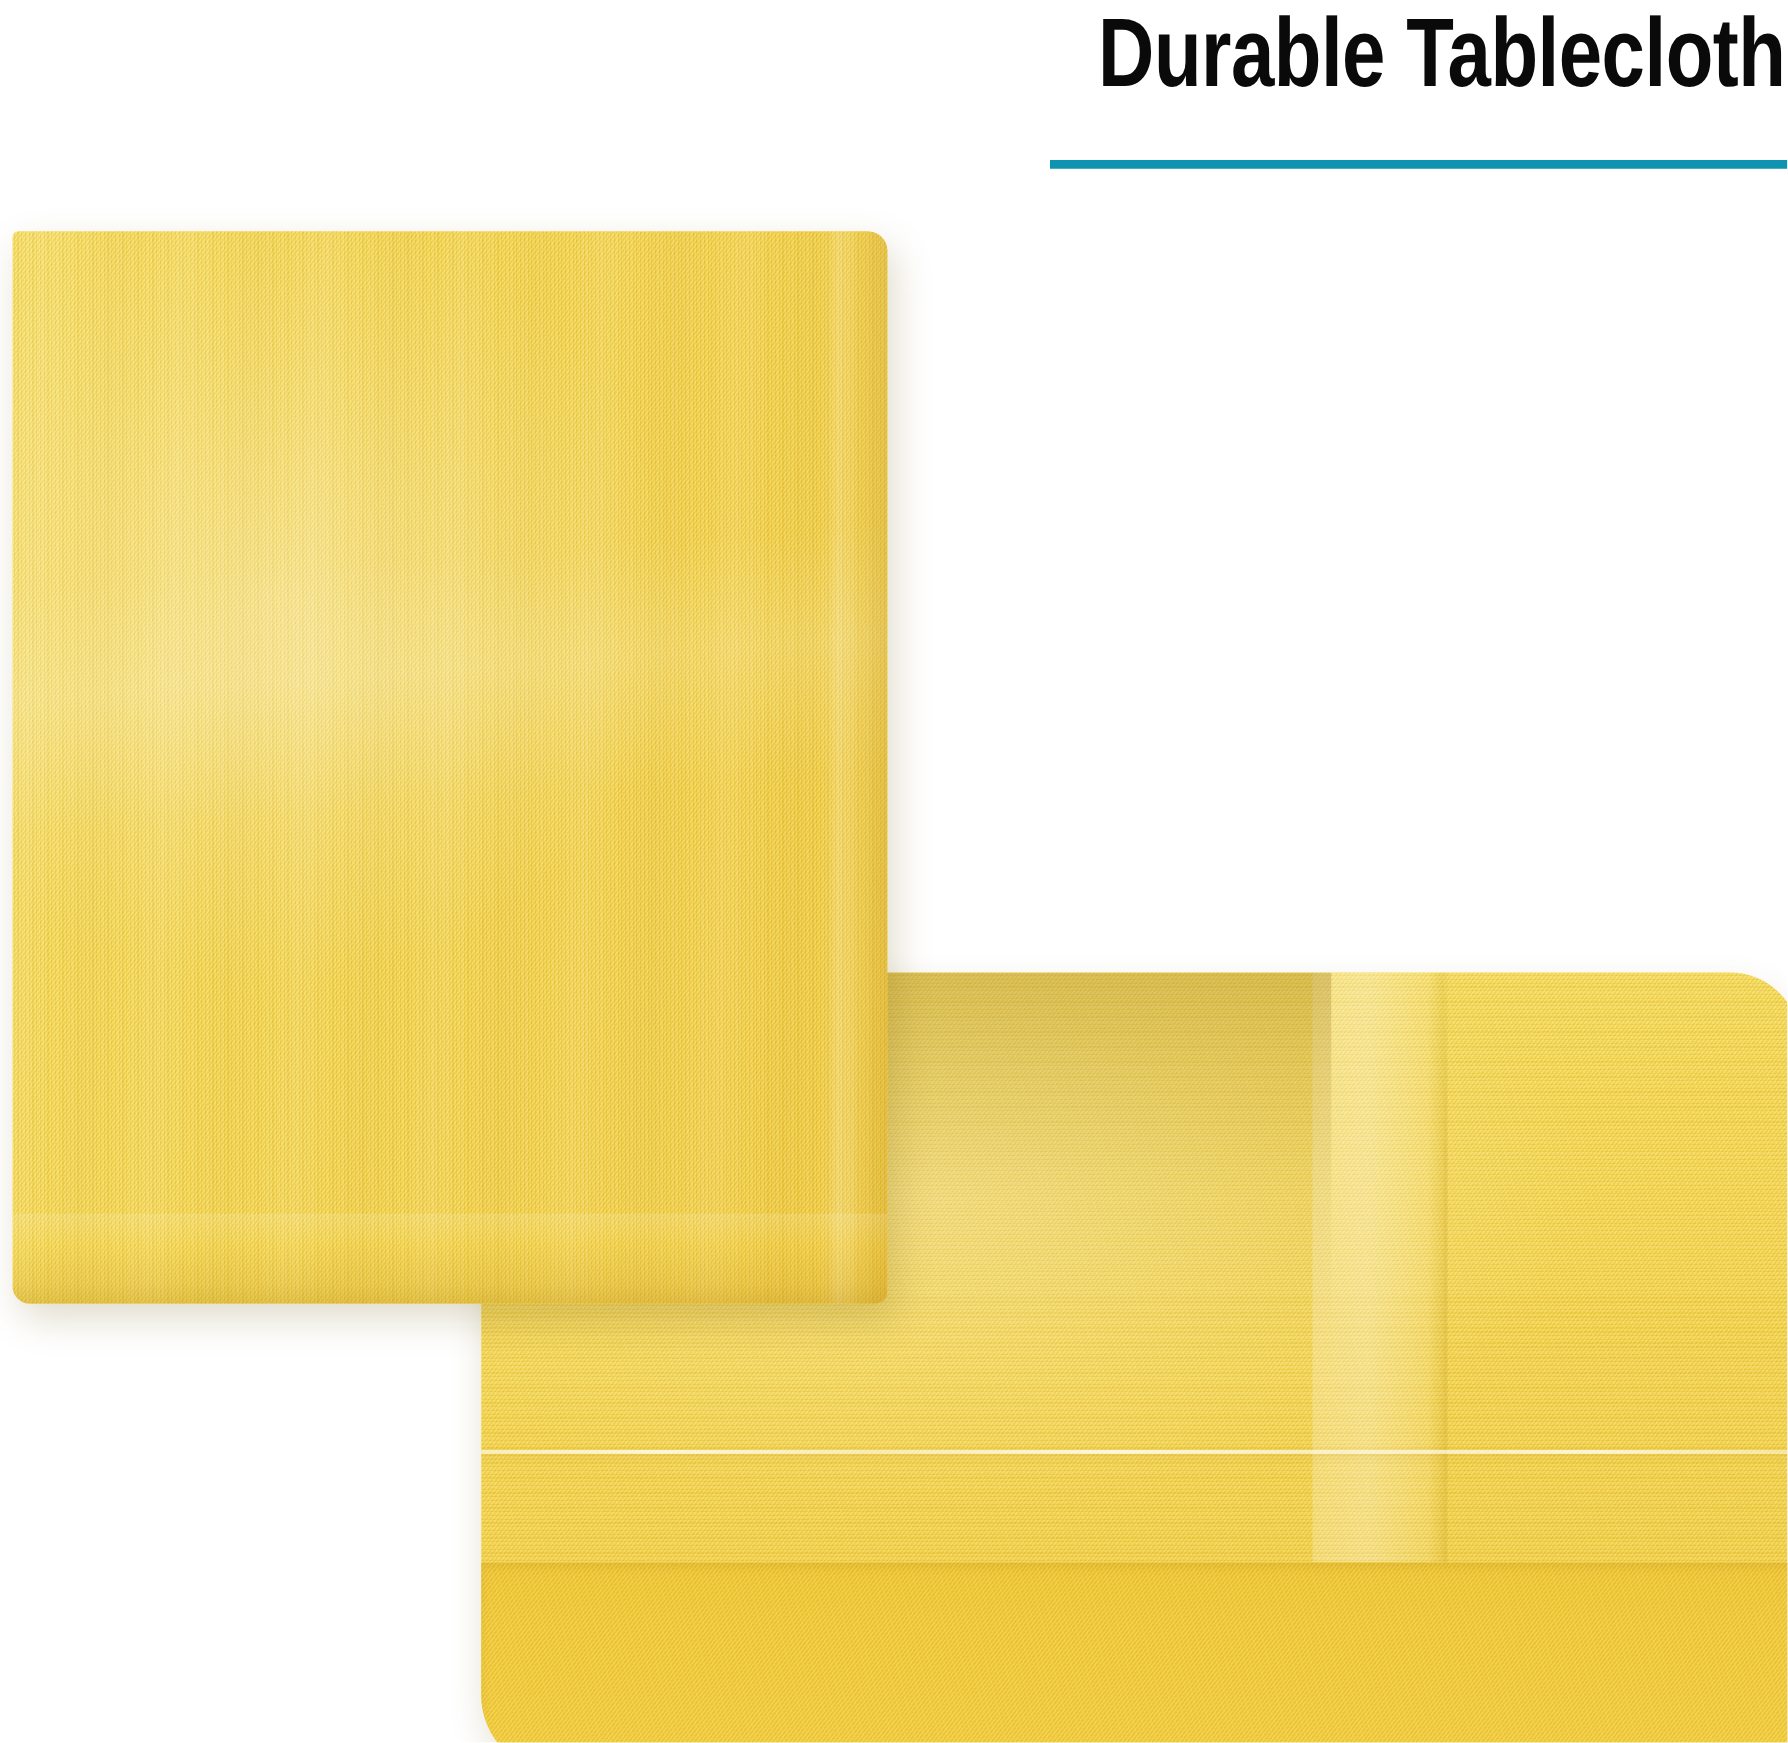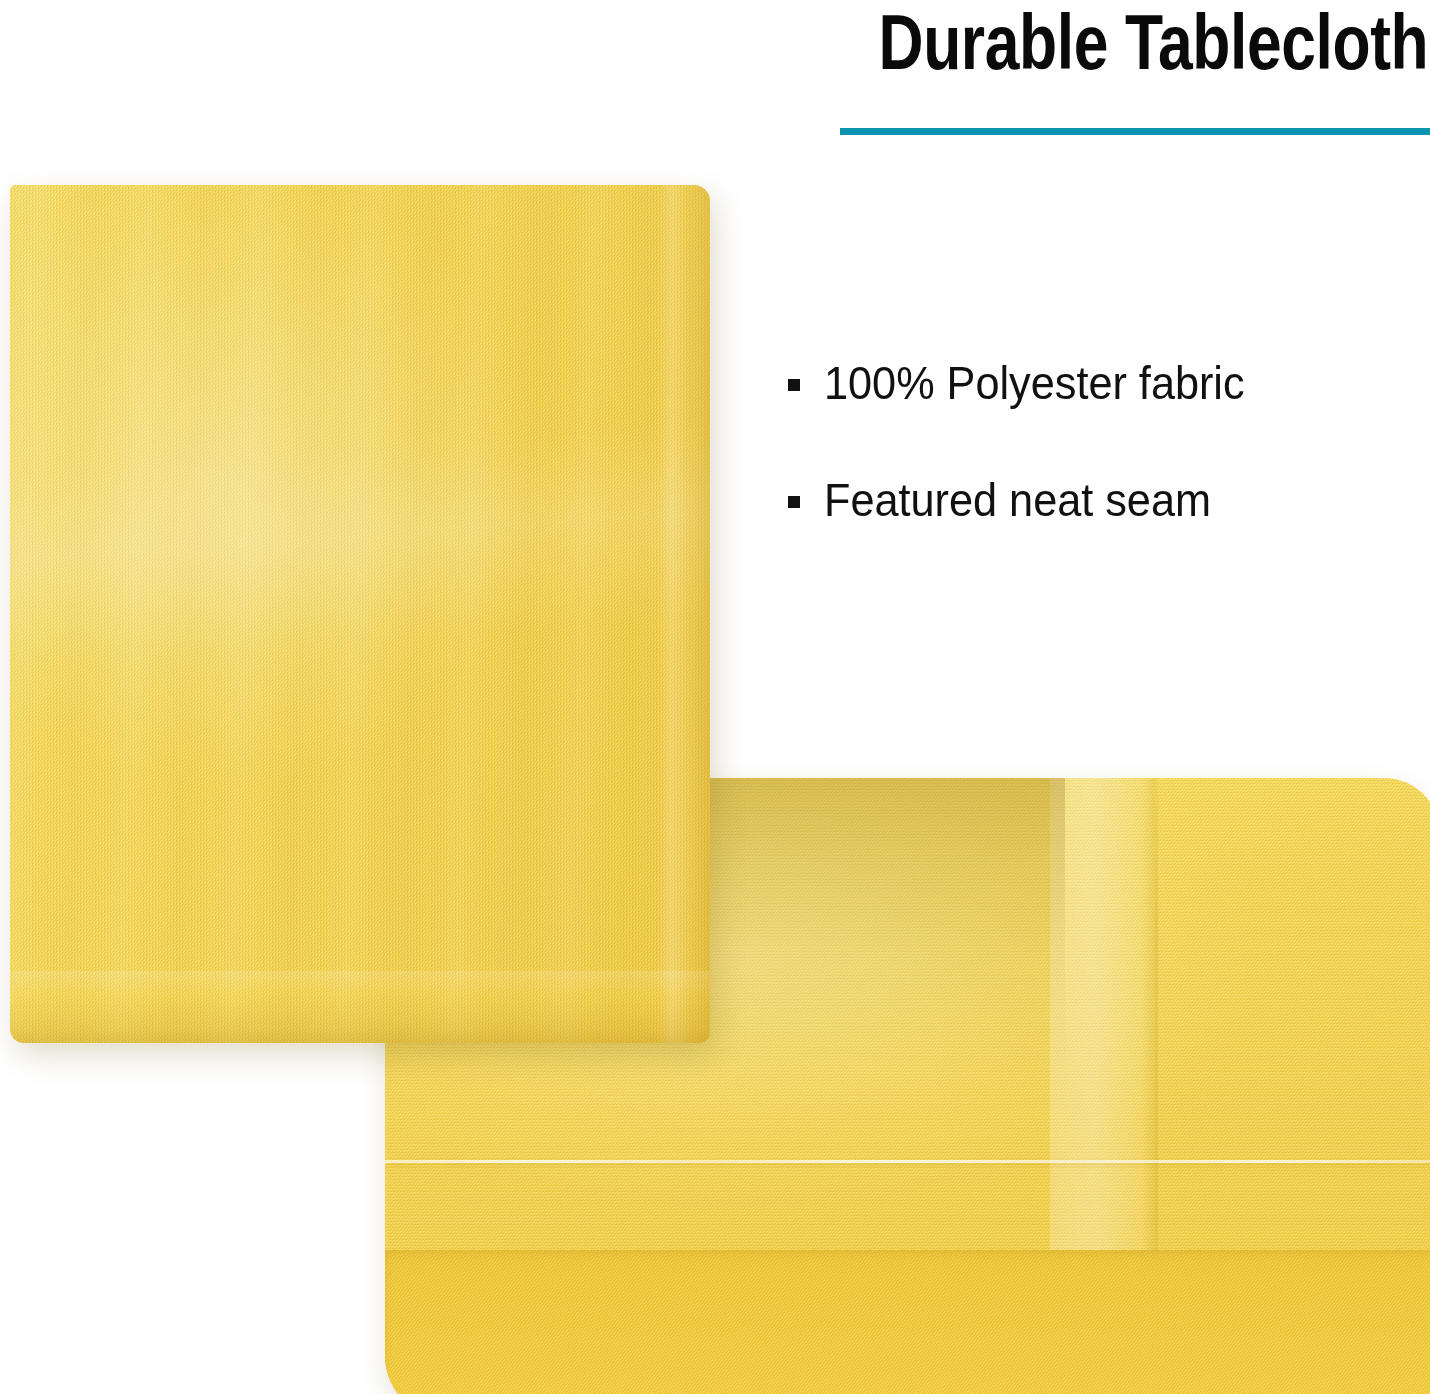--- a/index.html
+++ b/index.html
@@ -301,27 +301,14 @@
     <div id="folded-crease"></div>
     <div id="folded-right-roll"></div>
     <div id="folded-bottom-roll"></div>
   </div>
 
   <div id="headline-block">
     <div id="page-title">Durable Tablecloth</div>
     <div id="title-rule"></div>
   </div>
 
-  <div id="feature-list">
-
-    <div class="feature-item">
-      <span class="feature-bullet"></span>
-      <span class="feature-text">100% Polyester fabric</span>
-    </div>
-
-    <div class="feature-item">
-      <span class="feature-bullet"></span>
-      <span class="feature-text">Featured neat seam</span>
-    </div>
-
-  </div>
 
 </div>
 
 </body></html>

